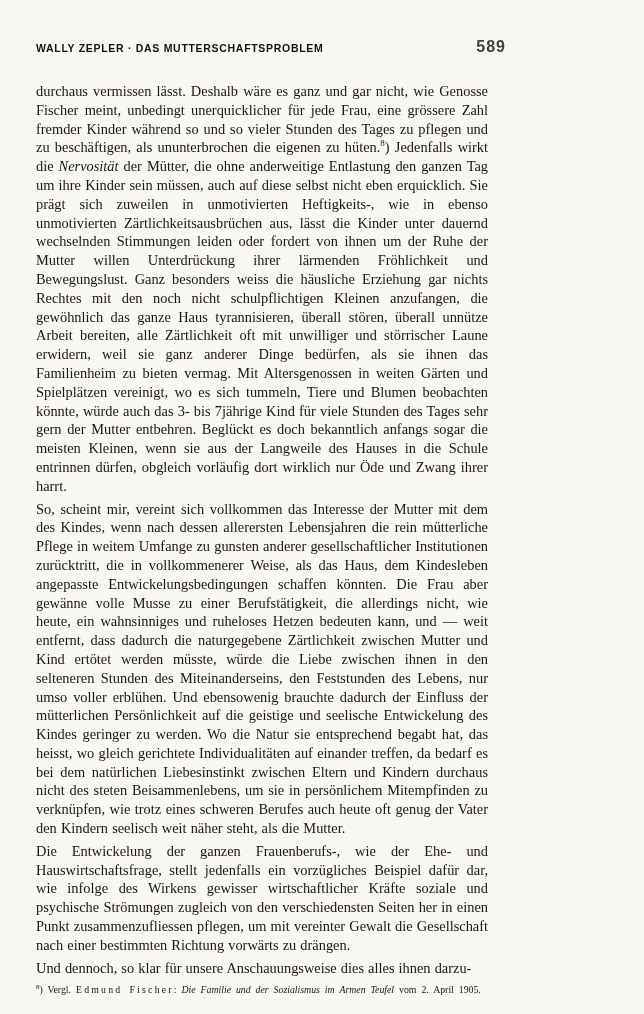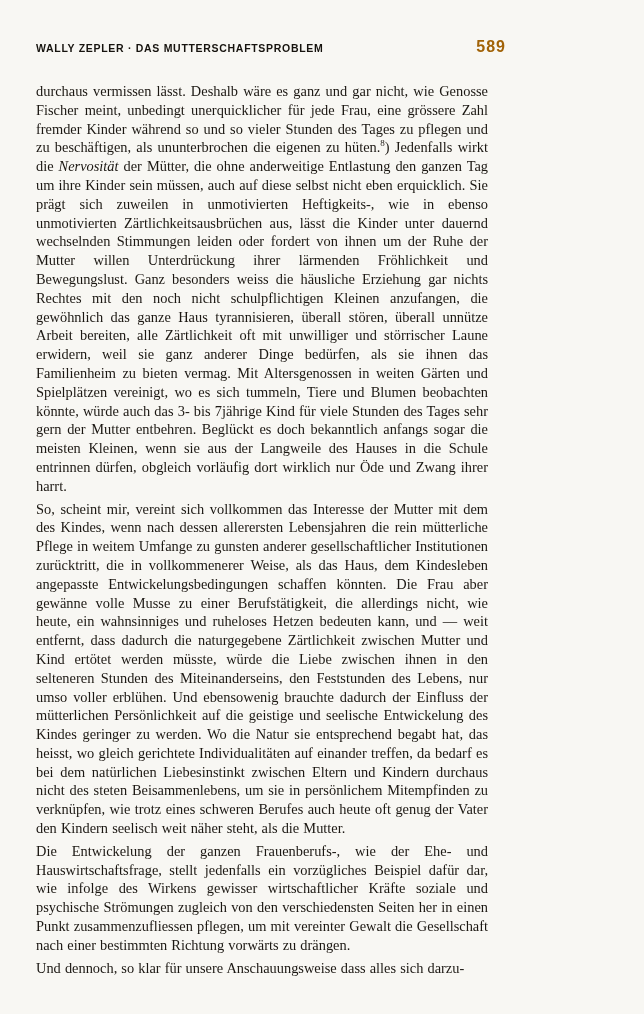--- a/index.html
+++ b/index.html
@@ -29,21 +29,21 @@
     font-weight: bold;
     font-size: 10.5px;
     letter-spacing: 0.7px;
     color: #16130e;
   }
   .page-num {
     font-family: "Liberation Sans", sans-serif;
     font-weight: bold;
     font-size: 16px;
     letter-spacing: 1px;
-    color: #a16207;
+    color: #404040;
   }
   .body-text {
     margin-top: 26px;
   }
   .body-text p {
     margin: 0 18px 4px 0;
     font-size: 14.4px;
     line-height: 18.8px;
     text-align: justify;
     text-justify: inter-word;
@@ -75,16 +75,17 @@
 <div class="page">
   <div class="running-head">
     <span class="head-title">WALLY ZEPLER · DAS MUTTERSCHAFTSPROBLEM</span>
     <span class="page-num">589</span>
   </div>
 
   <div class="body-text" id="paragraphs">
       <p><span class="seg-normal">durchaus vermissen lässt.  Deshalb wäre es ganz und gar nicht, wie Genosse Fischer meint, unbedingt unerquicklicher für jede Frau, eine grössere Zahl fremder Kinder während so und so vieler Stunden des Tages zu pflegen und zu beschäftigen, als ununterbrochen die eigenen zu hüten.</span><sup class="fn-mark">8</sup><span class="seg-normal">)  Jedenfalls wirkt die </span><span class="seg-italic">Nervosität</span><span class="seg-normal"> der Mütter, die ohne anderweitige Entlastung den ganzen Tag um ihre Kinder sein müssen, auch auf diese selbst nicht eben erquicklich. Sie prägt sich zuweilen in unmotivierten Heftigkeits-, wie in ebenso unmotivierten Zärtlichkeitsausbrüchen aus, lässt die Kinder unter dauernd wechselnden Stimmungen leiden oder fordert von ihnen um der Ruhe der Mutter willen Unterdrückung ihrer lärmenden Fröhlichkeit und Bewegungslust.  Ganz besonders weiss die häusliche Erziehung gar nichts Rechtes mit den noch nicht schulpflichtigen Kleinen anzufangen, die gewöhnlich das ganze Haus tyrannisieren, überall stören, überall unnütze Arbeit bereiten, alle Zärtlichkeit oft mit unwilliger und störrischer Laune erwidern, weil sie ganz anderer Dinge bedürfen, als sie ihnen das Familienheim zu bieten vermag.  Mit Altersgenossen in weiten Gärten und Spielplätzen vereinigt, wo es sich tummeln, Tiere und Blumen beobachten könnte, würde auch das 3- bis 7jährige Kind für viele Stunden des Tages sehr gern der Mutter entbehren.  Beglückt es doch bekanntlich anfangs sogar die meisten Kleinen, wenn sie aus der Langweile des Hauses in die Schule entrinnen dürfen, obgleich vorläufig dort wirklich nur Öde und Zwang ihrer harrt.</span></p>
       <p><span class="seg-normal">So, scheint mir, vereint sich vollkommen das Interesse der Mutter mit dem des Kindes, wenn nach dessen allerersten Lebensjahren die rein mütterliche Pflege in weitem Umfange zu gunsten anderer gesellschaftlicher Institutionen zurücktritt, die in vollkommenerer Weise, als das Haus, dem Kindesleben angepasste Entwickelungsbedingungen schaffen könnten.  Die Frau aber gewänne volle Musse zu einer Berufstätigkeit, die allerdings nicht, wie heute, ein wahnsinniges und ruheloses Hetzen bedeuten kann, und — weit entfernt, dass dadurch die naturgegebene Zärtlichkeit zwischen Mutter und Kind ertötet werden müsste, würde die Liebe zwischen ihnen in den selteneren Stunden des Miteinanderseins, den Feststunden des Lebens, nur umso voller erblühen. Und ebensowenig brauchte dadurch der Einfluss der mütterlichen Persönlichkeit auf die geistige und seelische Entwickelung des Kindes geringer zu werden. Wo die Natur sie entsprechend begabt hat, das heisst, wo gleich gerichtete Individualitäten auf einander treffen, da bedarf es bei dem natürlichen Liebesinstinkt zwischen Eltern und Kindern durchaus nicht des steten Beisammenlebens, um sie in persönlichem Mitempfinden zu verknüpfen, wie trotz eines schweren Berufes auch heute oft genug der Vater den Kindern seelisch weit näher steht, als die Mutter.</span></p>
       <p><span class="seg-normal">Die Entwickelung der ganzen Frauenberufs-, wie der Ehe- und Hauswirtschaftsfrage, stellt jedenfalls ein vorzügliches Beispiel dafür dar, wie infolge des Wirkens gewisser wirtschaftlicher Kräfte soziale und psychische Strömungen zugleich von den verschiedensten Seiten her in einen Punkt zusammenzufliessen pflegen, um mit vereinter Gewalt die Gesellschaft nach einer bestimmten Richtung vorwärts zu drängen.</span></p>
-      <p><span class="seg-normal">Und dennoch, so klar für unsere Anschauungsweise dass alles sich darzu-</span></p>
+      <p><span class="seg-normal">Und dennoch, so klar für unsere Anschauungsweise dies alles ihnen darzu-</span></p>
     </div>
 
+  <div class="footnote" id="footnote"><sup class="fn-mark">8</sup><span class="seg-normal">) Vergl. </span><span class="seg-spaced">Edmund Fischer</span><span class="seg-normal">: </span><span class="seg-italic">Die Familie und der Sozialismus im Armen Teufel</span><span class="seg-normal"> vom 2. April 1905.</span></div>
 </div>
 
 </body></html>

